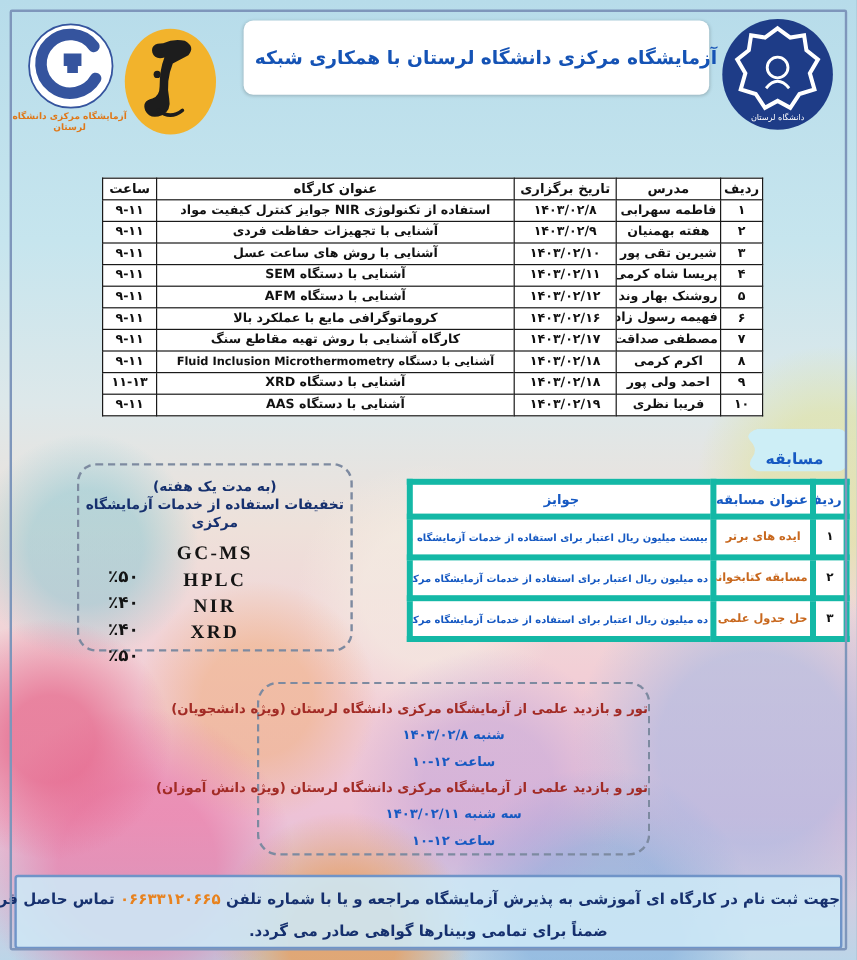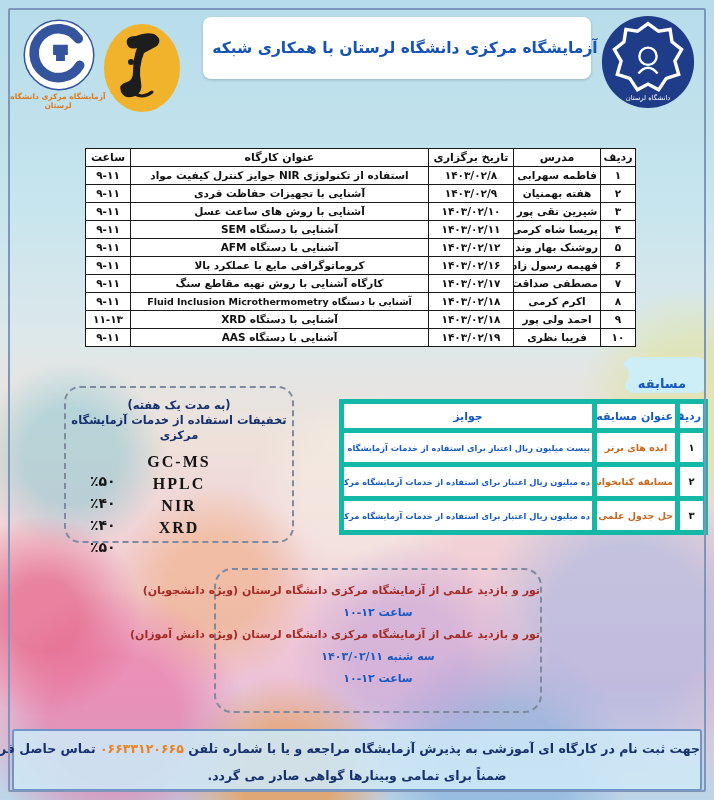--- a/index.html
+++ b/index.html
@@ -262,20 +262,21 @@
       </div>
       <div class="discount-row">
         <div class="discount-service">XRD</div>
         <div class="discount-value">٪۵۰</div>
       </div>
     </div>
   </div>
 
   <div class="tour-box">
     <div class="tour-line tour-red">تور و بازدید علمی از آزمایشگاه مرکزی دانشگاه لرستان (ویژه دانشجویان)</div>
+    <div class="tour-line tour-blue">شنبه ۱۴۰۳/۰۲/۸</div>
     <div class="tour-line tour-blue">ساعت ۱۲-۱۰</div>
     <div class="tour-line tour-red">تور و بازدید علمی از آزمایشگاه مرکزی دانشگاه لرستان (ویژه دانش آموزان)</div>
     <div class="tour-line tour-blue">سه شنبه ۱۴۰۳/۰۲/۱۱</div>
     <div class="tour-line tour-blue">ساعت ۱۲-۱۰</div>
   </div>
 
   <div class="footer">
     <div class="line">
       <span>جهت ثبت نام در کارگاه ای آموزشی به پذیرش آزمایشگاه مراجعه و یا با شماره تلفن </span><span class="phone ltr">۰۶۶۳۳۱۲۰۶۶۵</span><span> تماس حاصل فرمایید.</span>
     </div>

